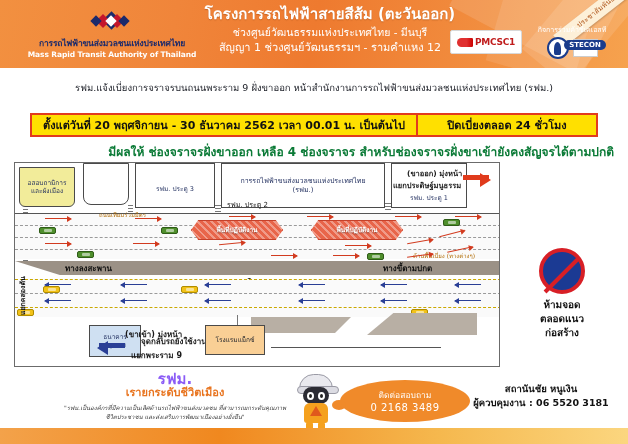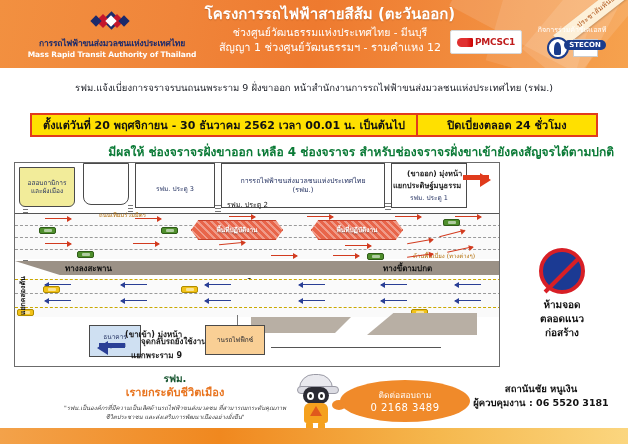--- a/index.html
+++ b/index.html
@@ -134,21 +134,21 @@
   .noparkbox { position:absolute; left:508px; top:248px; width:108px; text-align:center; }
   .npsign { width:46px;height:46px;border-radius:50%; margin:0 auto 4px;
      background:#1b3a93; border:4px solid #d81f26; position:relative; }
   .npsign::after { content:""; position:absolute; left:50%; top:-1px; width:4px; height:48px;
      background:#d81f26; transform:translateX(-50%) rotate(45deg); }
   .nptxt { font-size:10px; font-weight:bold; color:#111; line-height:14px; }
 
   
   .footer { position:absolute; left:0; top:372px; width:628px; height:72px; background:#fff; }
   .foot-left { position:absolute; left:60px; top:0px; width:230px; text-align:center; }
-  .foot-left .f1 { font-size:10px; font-weight:bold; color:#14532d; line-height:14px; }
+  .foot-left .f1 { font-size:15px; font-weight:bold; color:#8b5cf6; line-height:14px; }
   .foot-left .f2 { font-size:11px; font-weight:bold; color:#e8741f; line-height:14px; }
   .foot-left .f3 { font-size:6px; color:#3a3a3a; line-height:9px; margin-top:3px; font-style:italic; }
 
   .mascot { position:absolute; left:295px; top:2px; width:42px; height:60px; }
   .helmet { position:absolute; left:4px; top:0; width:34px; height:18px;
      background:#e9e9ee; border:1px solid #9a9aa5; border-radius:17px 17px 4px 4px; }
   .helmet::after{content:"";position:absolute;left:-3px;bottom:-3px;width:40px;height:6px;background:#dcdce3;border:1px solid #9a9aa5;border-radius:4px;}
   .face { position:absolute; left:8px; top:13px; width:26px; height:17px; background:#2b2b33; border-radius:12px; }
   .eye { position:absolute; top:5px; width:7px;height:8px;background:#fff;border-radius:50%; }
   .eye.l{left:4px;} .eye.r{left:15px;}
@@ -342,21 +342,21 @@
     <span class="solid" style="left:222px;top:152px;width:0;height:22px;border-left:1px solid #777;border-top:0;"></span>
     <span class="maplbl bold" style="left:126px;top:172px;font-size:8px;">จุดกลับรถยังใช้งานได้ตามปกติ</span>
     <span class="solid" style="left:256px;top:184px;width:170px;"></span>
 
     <div class="bldg b-blue" style="left:30px;top:162px;width:52px;height:32px;margin-left:44px;">
       <span>ธนาคาร</span>
       <span>กรุงเทพ</span>
     </div>
 
     <div class="bldg b-orange" style="left:190px;top:162px;width:60px;height:30px;">
-      <span>านรถไฟฟ็กซ์</span>
+      <span>โรงแรมแม็กซ์</span>
     </div>
 
     <span class="maplbl bold" style="left:110px;top:165px;font-size:8px;">(ขาเข้า) มุ่งหน้า</span>
     <span class="maplbl bold" style="left:116px;top:186px;font-size:8px;">แยกพระราม 9</span>
     <span class="bigarrow-blue" style="left:84px;top:180px;width:26px;"></span>
 
     <span class="vlbl" style="left:2px;top:96px;height:56px;">แยกคลองตัน</span>
   </div>
 
   <div class="noparkbox">

